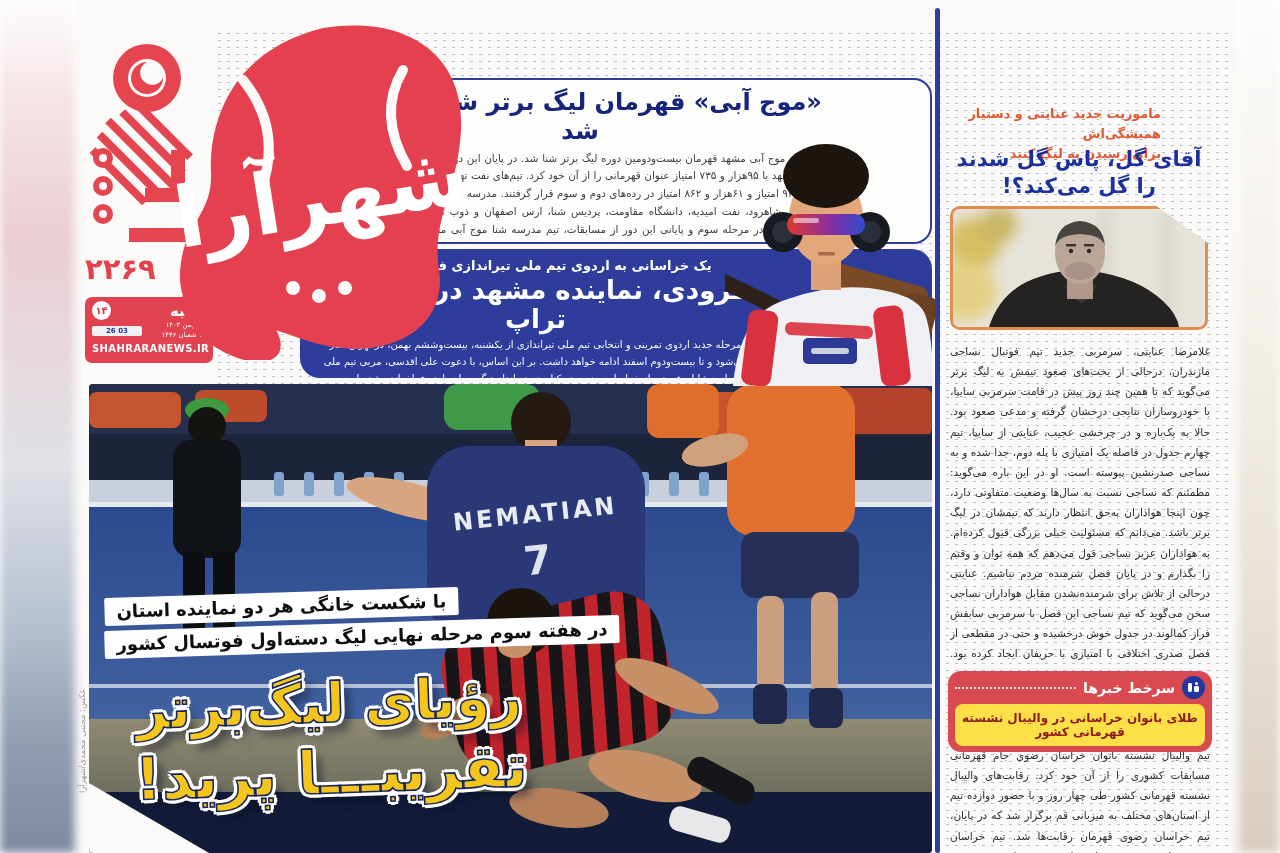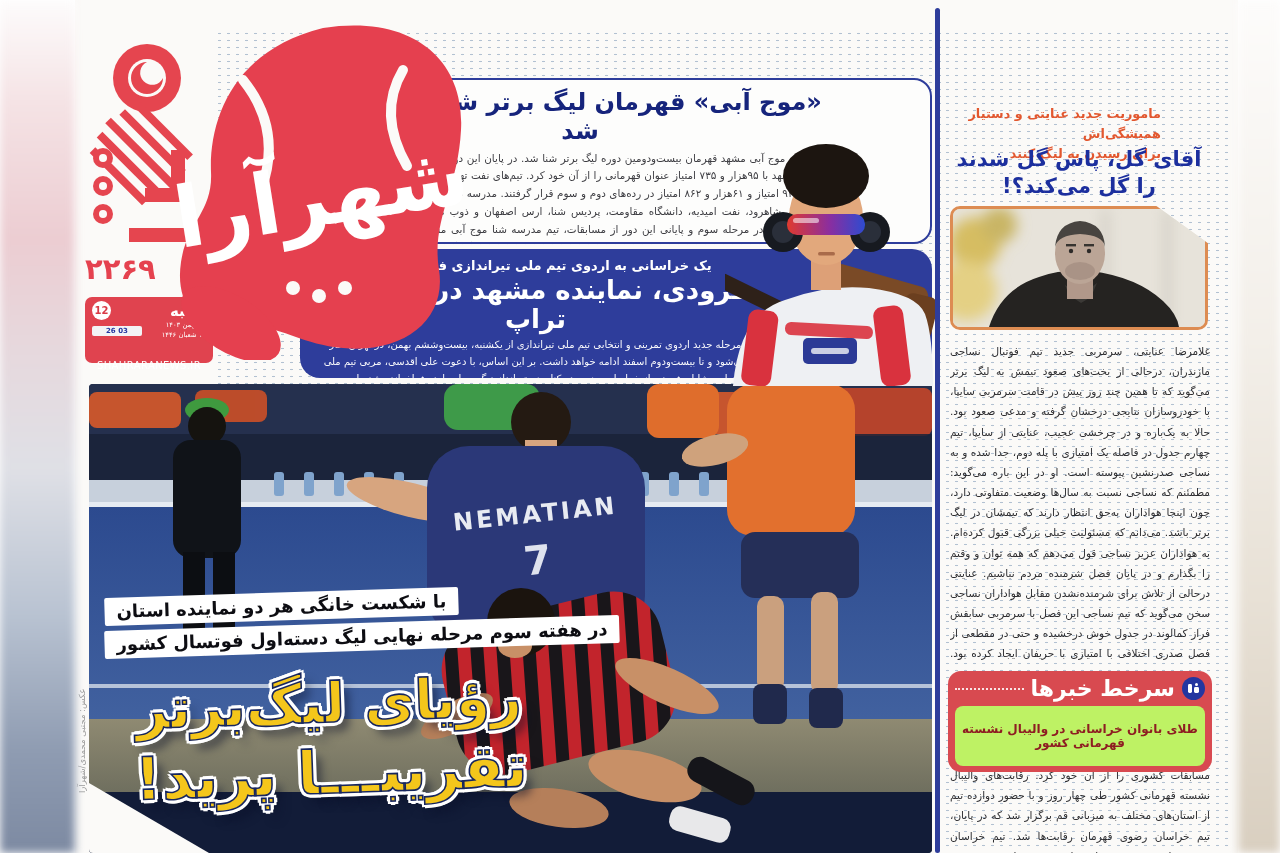--- a/index.html
+++ b/index.html
@@ -21,21 +21,21 @@
   .datebox{left:10px;top:297px;width:128px;height:66px;background:#e0434f;border-radius:7px;
            color:#fff;padding:4px 7px;box-sizing:border-box;}
   .datebox .r1{display:flex;direction:rtl;align-items:center;justify-content:space-between;}
   .dayname{font-size:15px;font-weight:bold;}
   .daycircle{width:19px;height:19px;border-radius:50%;background:#fff;color:#d93a46;
              font-size:10px;font-weight:bold;display:flex;align-items:center;justify-content:center;}
   .datebox .r2{display:flex;direction:rtl;align-items:center;justify-content:space-between;margin-top:1px;}
   .dlines{font-size:6.8px;line-height:1.45;text-align:right;}
   .gdate{background:#f3f3f5;color:#2436a0;font-size:7px;font-weight:bold;border-radius:2px;
          padding:1px 14px;direction:ltr;}
-  .site{font-size:10px;font-weight:normal;letter-spacing:.4px;margin-top:19px;text-align:center;direction:ltr;}
+  .site{font-size:10px;font-weight:bold;letter-spacing:.4px;margin-top:2px;text-align:center;direction:ltr;}
   
   .art1{left:225px;top:78px;width:632px;height:166px;background:#fdfdfc;border:2.5px solid #2e3d9b;
         border-radius:18px;box-sizing:border-box;padding:8px 16px 8px 14px;overflow:hidden;}
   .art1 h1{margin:0 70px 4px 0;font-size:24px;line-height:1.2;color:#16247c;text-align:center;}
   .art1 .body{margin-right:78px;font-size:10.4px;line-height:1.72;color:#3d3d42;
               text-align:justify;}
   
   .art2{left:225px;top:249px;width:632px;height:129px;background:#2e3d9b;border-radius:20px;
         box-sizing:border-box;padding:9px 14px;color:#fff;overflow:hidden;}
   .art2 .inner{width:72%;margin-left:4px;margin-right:auto;text-align:center;}
@@ -73,25 +73,25 @@
            font-size:21px;font-weight:bold;line-height:1.3;}
   .portrait{left:875px;top:206px;width:258px;height:124px;border:3px solid #dd8c52;
             border-radius:10px;box-sizing:border-box;overflow:hidden;background:#e9e5dd;
             clip-path:polygon(0 0,80% 0,100% 30%,100% 100%,0 100%);}
   .rc-body{left:875px;top:341px;width:260px;height:322px;font-size:10.5px;line-height:1.92;
            color:#2d2d30;text-align:justify;overflow:hidden;}
   .hlbox{left:873px;top:671px;width:264px;background:#d84a50;border-radius:13px;
          box-sizing:border-box;padding:5px 7px 6px;z-index:5;}
   .hlbox .titlerow{display:flex;direction:rtl;align-items:center;gap:7px;}
   .hl-dots{flex:1;border-top:2px dotted rgba(255,255,255,.85);height:0;}
-  .hl-title{color:#fff;font-weight:bold;font-size:22px;white-space:nowrap;}
+  .hl-title{color:#fff;font-weight:bold;font-size:14px;white-space:nowrap;}
   .hl-badge{width:23px;height:23px;border-radius:50%;background:#2436a0;flex:0 0 auto;
             display:flex;align-items:center;justify-content:center;}
-  .hl-sub{margin-top:5px;background:#bef264;border-radius:8px;color:#8e1d22;font-weight:bold;
-          font-size:12px;text-align:center;padding:16px 6px;}
+  .hl-sub{margin-top:5px;background:#fde047;border-radius:8px;color:#8e1d22;font-weight:bold;
+          font-size:12px;text-align:center;padding:7px 6px;}
   .rc-body2{left:875px;top:745px;width:260px;height:108px;font-size:10.5px;line-height:1.92;
             color:#2d2d30;text-align:justify;overflow:hidden;}
 </style>
 </head>
 <body>
 
 <div class="canvas">
 
   <div class="abs page">
 
@@ -135,21 +135,21 @@
           <circle cx="146" cy="276" r="7" fill="#fbfaf8"></circle>
           <circle cx="172" cy="268" r="7" fill="#fbfaf8"></circle>
       </svg>
     </div>
 
     <div class="abs issue-num">۲۲۶۹</div>
 
     <div class="abs datebox">
       <div class="r1">
         <span class="dayname">شنبه</span>
-        <span class="daycircle">12</span>
+        <span class="daycircle">۱۴</span>
       </div>
       <div class="r2">
         <span class="dlines fa">
           <span>۲۵ بهمن ۱۴۰۳</span><br>
           <span>۱۵ شعبان ۱۴۴۶</span>
         </span>
         <span class="gdate">26 03</span>
       </div>
       <div class="site">SHAHRARANEWS.IR</div>
     </div>

